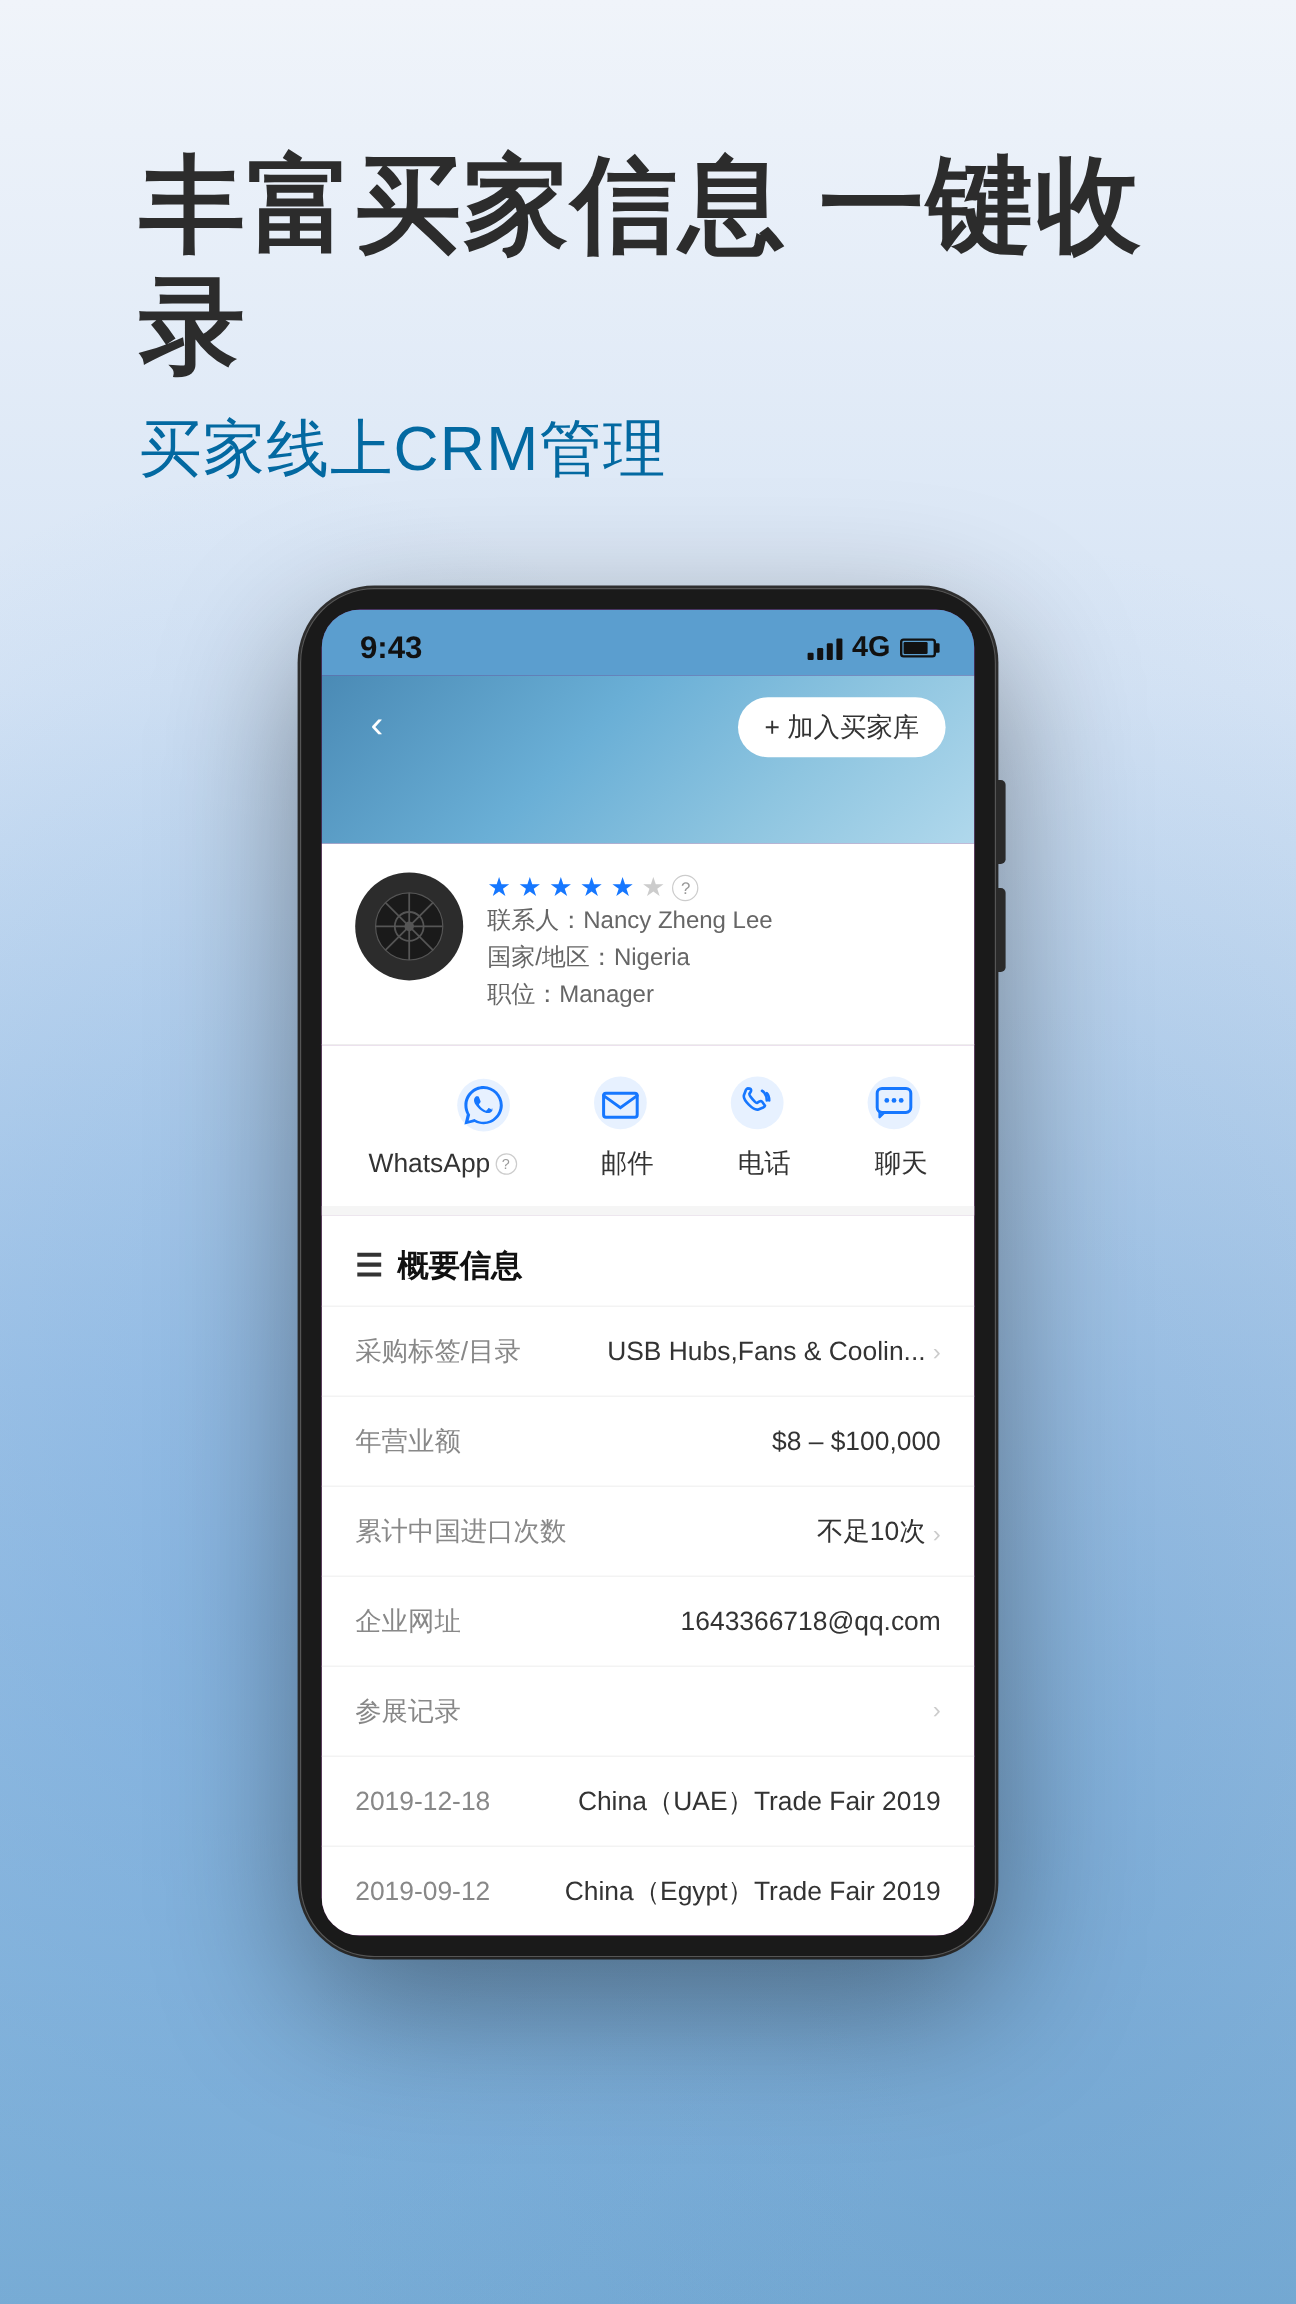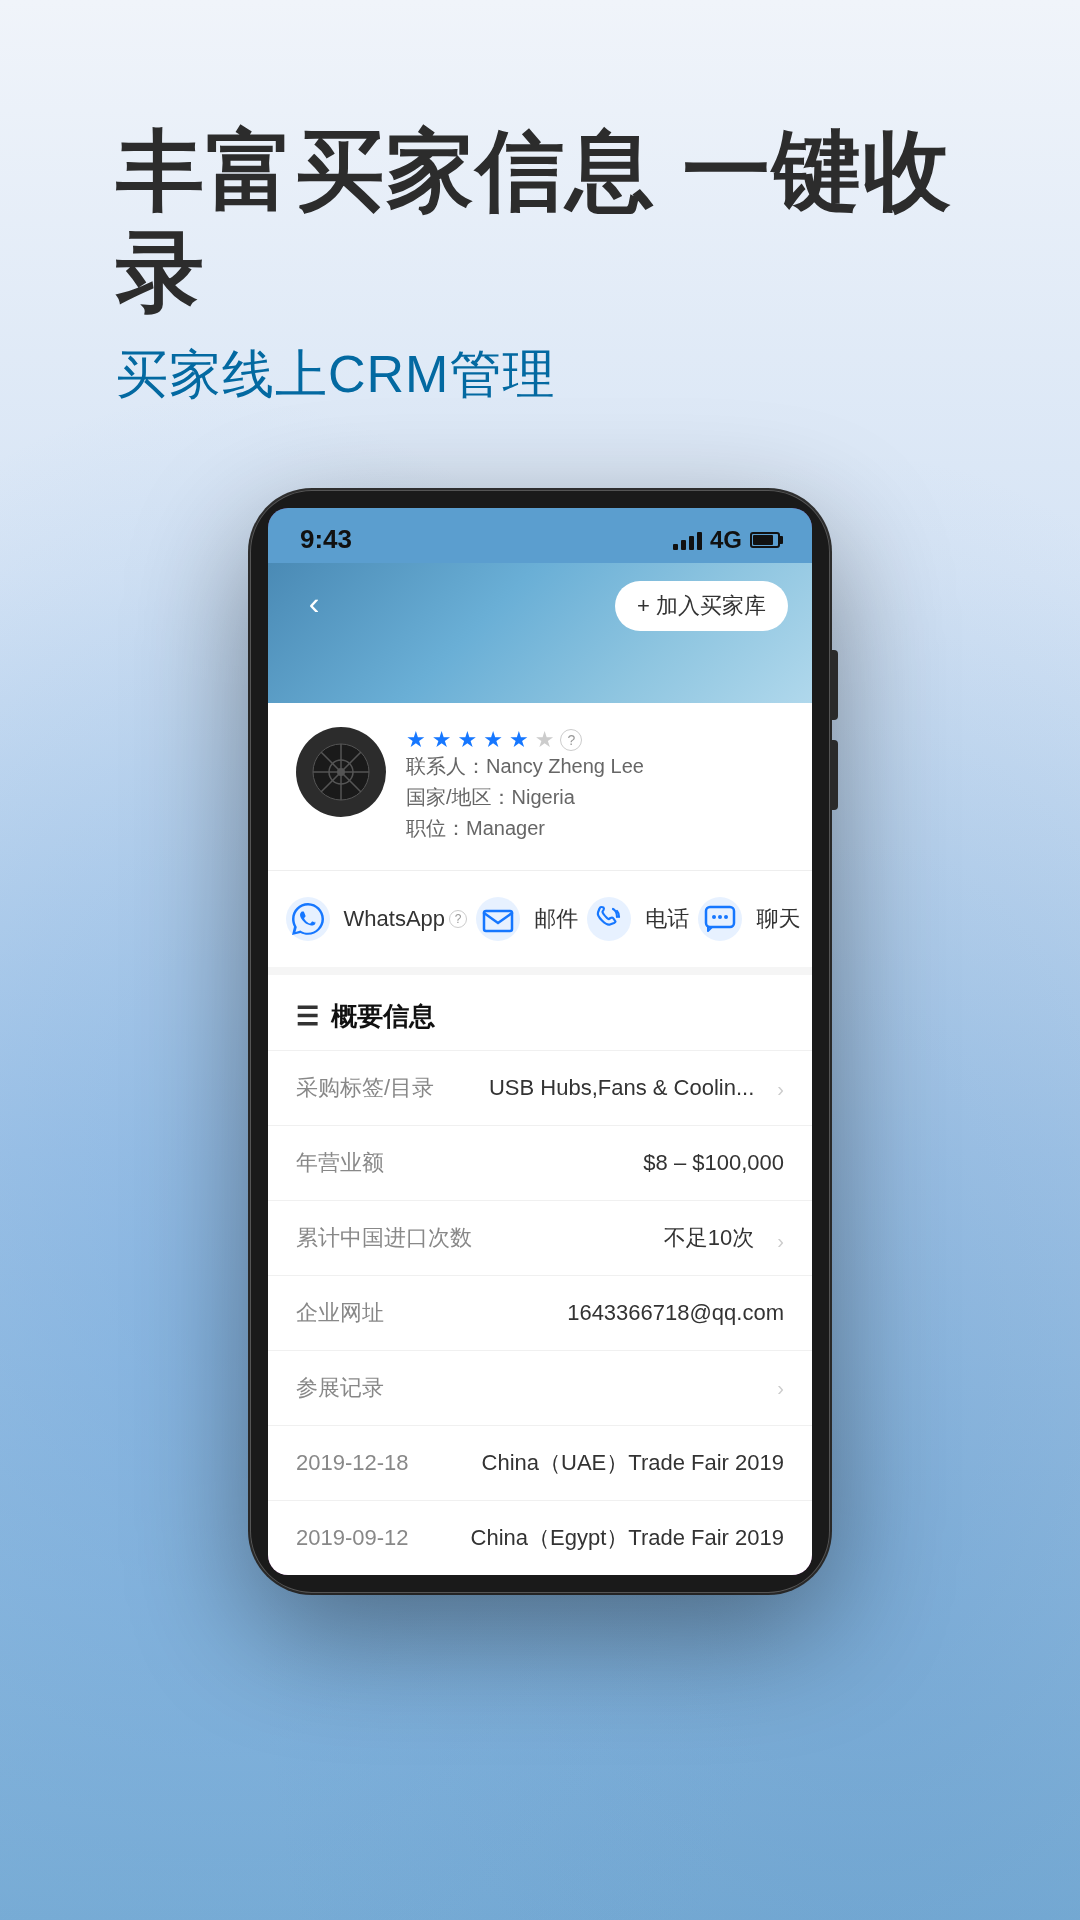--- a/index.html
+++ b/index.html
@@ -82,21 +82,21 @@
       top: 160px;
       width: 8px;
       height: 70px;
       background: #2a2a2a;
       border-radius: 0 4px 4px 0;
       box-shadow: 0 90px 0 #2a2a2a;
     }
 
     .phone-screen {
       background: #701a75;
-      border-radius: 20px;
+      border-radius: 32px;
       overflow: hidden;
       width: 100%;
     }
 
     
     .status-bar {
       background: #5b9ecf;
       display: flex;
       justify-content: space-between;
       align-items: center;
@@ -257,22 +257,22 @@
       background: white;
       display: flex;
       justify-content: space-around;
       align-items: center;
       padding: 20px 10px;
       border-bottom: 8px solid #f5f5f5;
     }
 
     .action-item {
       display: flex;
-      flex-direction: row;
-      align-items: center;
+      flex-direction: column;
+      align-items: flex-end;
       gap: 8px;
     }
 
     .action-icon {
       width: 56px;
       height: 56px;
       display: flex;
       align-items: center;
       justify-content: center;
     }
@@ -321,21 +321,21 @@
     .info-label {
       color: #888;
       flex: 1;
     }
 
     .info-value {
       color: #333;
       text-align: right;
       display: flex;
       align-items: flex-end;
-      gap: 23px;
+      gap: 6px;
     }
 
     .chevron {
       color: #ccc;
       font-size: 20px;
     }
 
     
     .whatsapp-icon svg,
     .email-icon svg,

